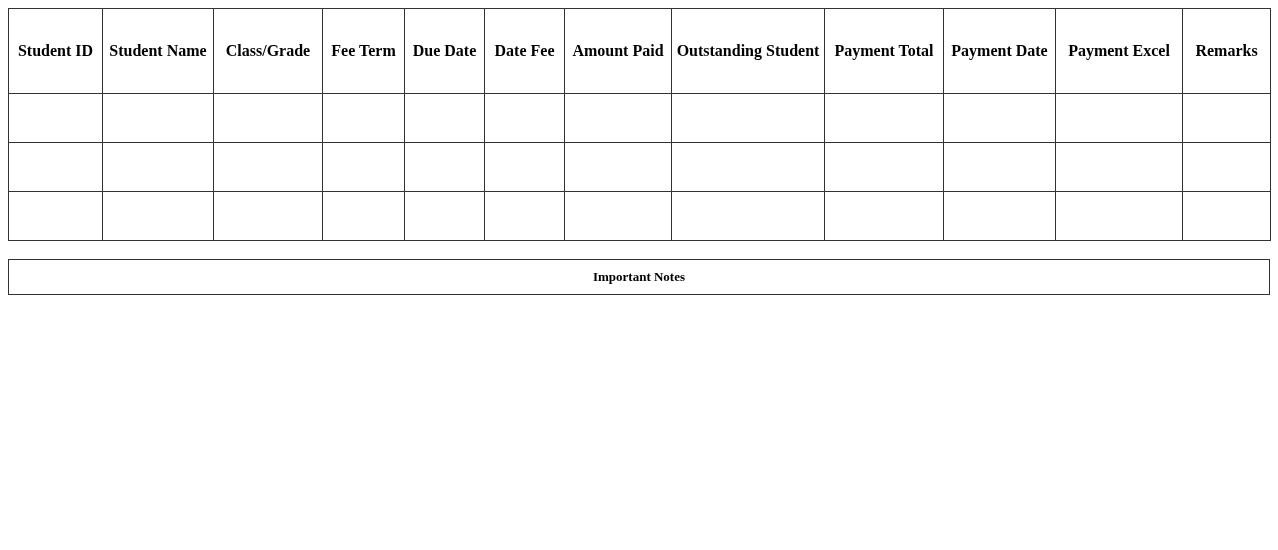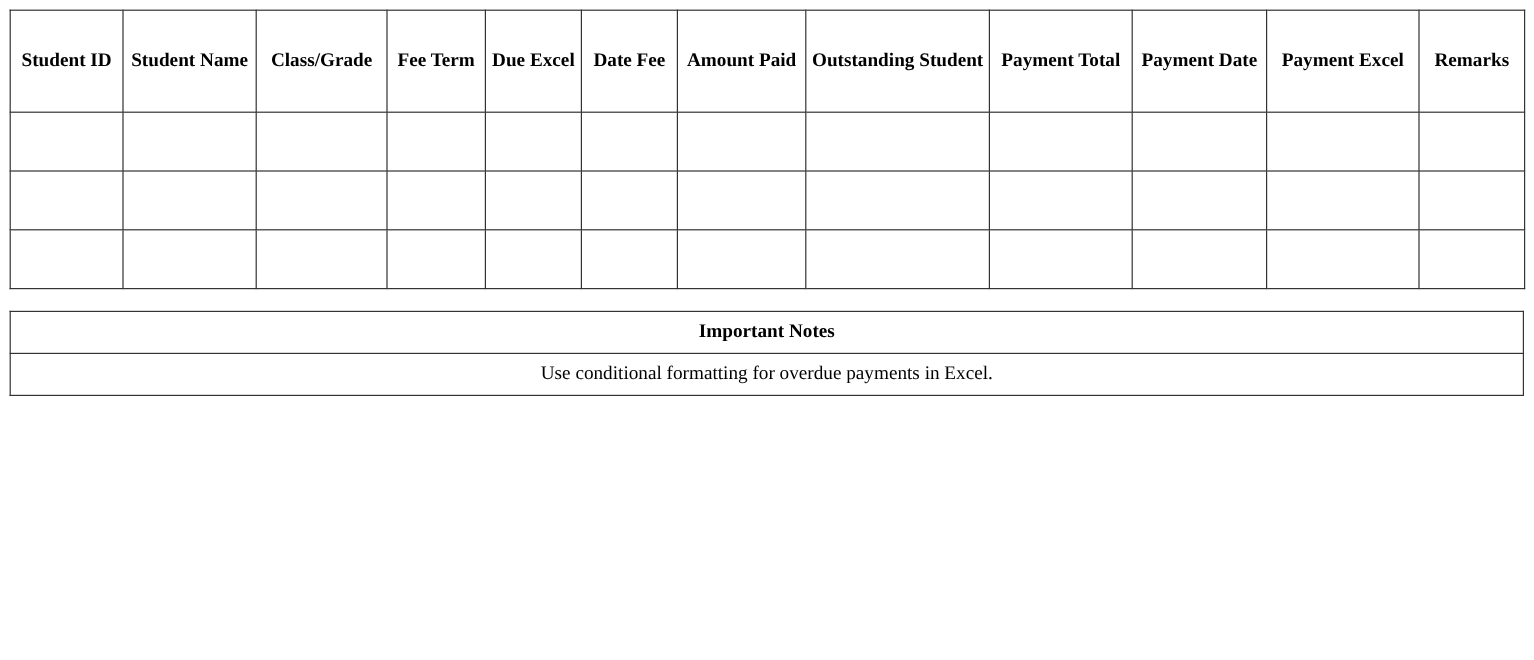--- a/index.html
+++ b/index.html
@@ -43,21 +43,21 @@
     }
     .notes-table {
       margin-top: 18px;
     }
     .notes-table th, .notes-table td {
       border: 1px solid #333333;
       text-align: center;
       vertical-align: middle;
       height: 34px;
       padding: 0;
-      font-size: 16px;
+      font-size: 13px;
     }
     .notes-table th {
       font-weight: bold;
     }
   </style>
 </head>
 <body>
 
 <div class="wrap">
   <table class="fee-table">
@@ -74,21 +74,21 @@
         <col style="width:112px">
         <col style="width:127px">
         <col style="width:88px">
     </colgroup>
     <thead>
       <tr>
         <th>Student ID</th>
         <th>Student Name</th>
         <th>Class/Grade</th>
         <th>Fee Term</th>
-        <th>Due Excel</th>
+        <th>Due Date</th>
         <th>Date Fee</th>
         <th>Amount Paid</th>
         <th>Outstanding Student</th>
         <th>Payment Total</th>
         <th>Payment Date</th>
         <th>Payment Excel</th>
         <th>Remarks</th>
       </tr>
     </thead>
     <tbody>
@@ -137,18 +137,15 @@
     </tbody>
   </table>
 
   <table class="notes-table">
     <thead>
       <tr>
         <th>Important Notes</th>
       </tr>
     </thead>
     <tbody>
-      <tr>
-        <td>Use conditional formatting for overdue payments in Excel.</td>
-      </tr>
     </tbody>
   </table>
 </div>
 
 </body></html>

